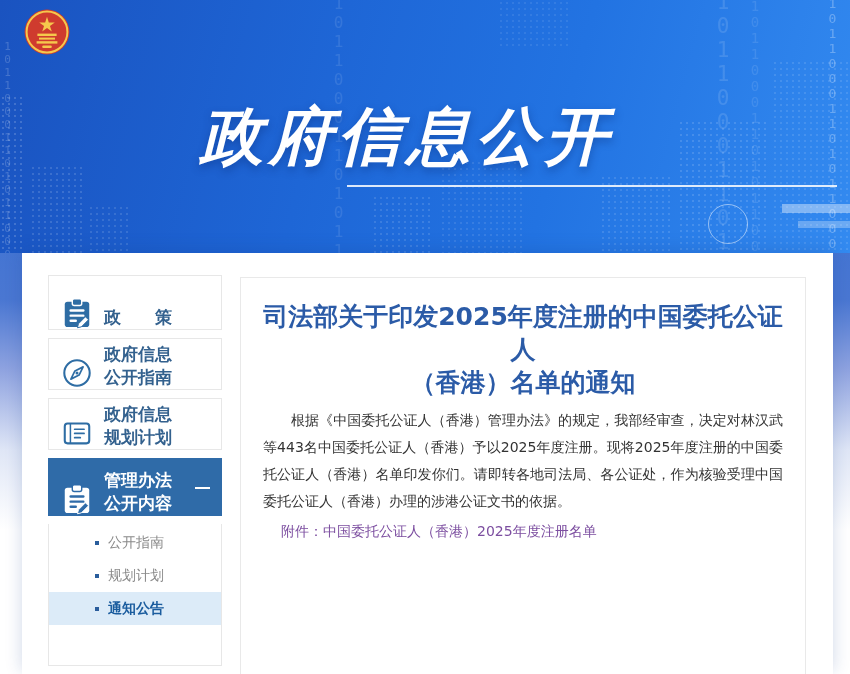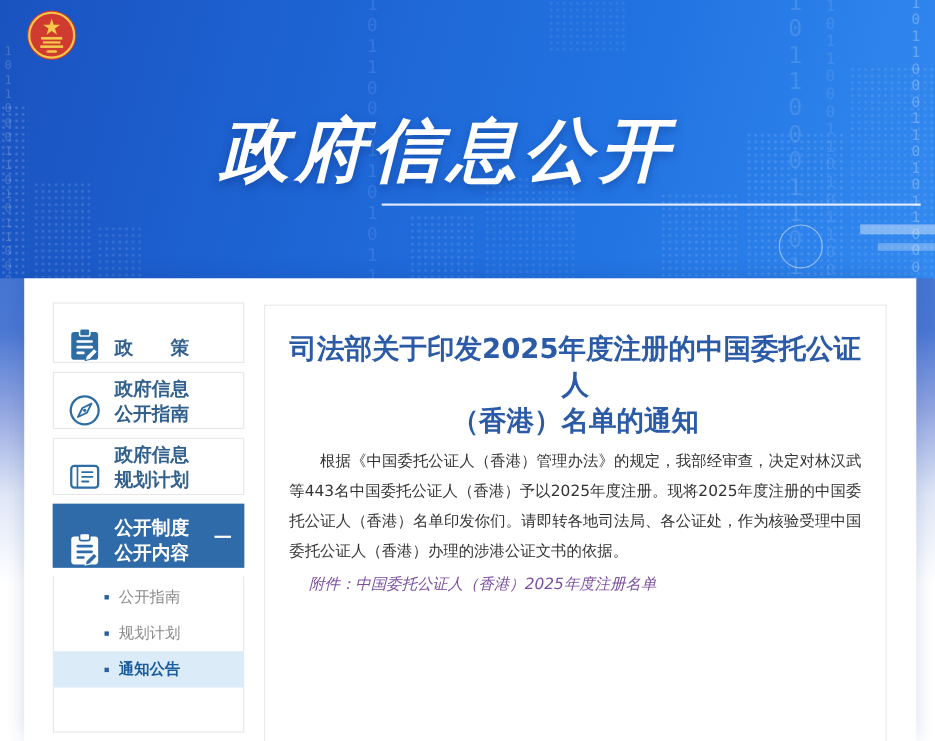--- a/index.html
+++ b/index.html
@@ -49,21 +49,21 @@
   
   .main-box{position:absolute;left:218px;top:24px;width:566px;height:420px;box-sizing:border-box;
     border:1px solid #e9e9e9;padding:22px 12px 0;}
   .art-title{text-align:center;font-size:25px;line-height:33px;font-weight:bold;color:#2b5ba7;}
   .docnum{text-align:center;font-size:17px;font-weight:bold;color:#2b5ba7;margin-top:9px;line-height:20px;}
   .meta{margin-top:7px;height:20px;line-height:20px;background:#f6f6f4;color:#9c9c92;
     font-size:12px;text-align:center;}
   .body-text{font-size:14px;color:#333;}
   .salutation{margin:12px 0 0;line-height:24px;}
   .para{margin:8px 10px 0;text-indent:2em;line-height:27px;text-align:justify;}
-  .attachment{margin:3px 0 0;text-indent:2em;line-height:27px;color:#7c4ea0;cursor:pointer;font-style:italic;}
+  .attachment{margin:3px 0 0;text-indent:2em;line-height:27px;color:#7c4ea0;cursor:pointer;}
   .sig{margin-top:14px;text-align:right;padding-right:78px;line-height:17px;}
 </style>
 </head>
 <body>
 
 <div class="page">
 
   <div class="banner">
 
     <span class="bin" style="left:330px;top:-6px;font-size:16px;opacity:.10;">1011000110101100011010011000101101011010101100011010110001101001</span>
@@ -144,21 +144,21 @@
       <div class="side-card h58 active">
         <svg viewBox="0 0 34 34">
           <rect x="4" y="5" width="26" height="27" rx="3" fill="currentColor"></rect>
           <rect x="12" y="2" width="10" height="7" rx="2" fill="currentColor" stroke="#2f6ba8" stroke-width="1.5"></rect>
           <rect x="9" y="13" width="16" height="2.6" rx="1.3" fill="#2f6ba8"></rect>
           <rect x="9" y="18.5" width="16" height="2.6" rx="1.3" fill="#2f6ba8"></rect>
           <rect x="9" y="24" width="8" height="2.6" rx="1.3" fill="#2f6ba8"></rect>
           <path d="M18.5 28.5 l7.5-7.5 3.2 3.2 -7.5 7.5 -4.2 1 Z" fill="#2f6ba8" stroke="currentColor" stroke-width="1"></path>
         </svg>
         <span class="side-label">
-          <span style="display:block">公开制度</span>
+          <span style="display:block">管理办法</span>
           <span style="display:block">公开内容</span>
         </span>
         <span class="collapse-dash"></span>
       </div>
 
       <div class="sub-list">
         <div class="sub-item">
           <span class="bullet"></span>
           <span>公开指南</span>
         </div>

